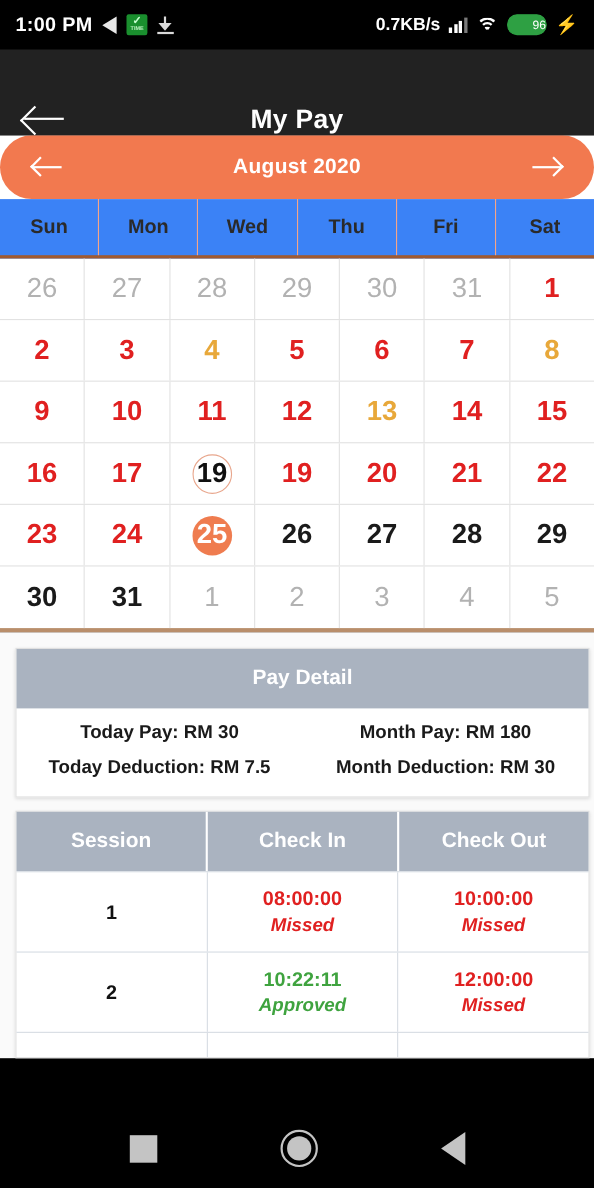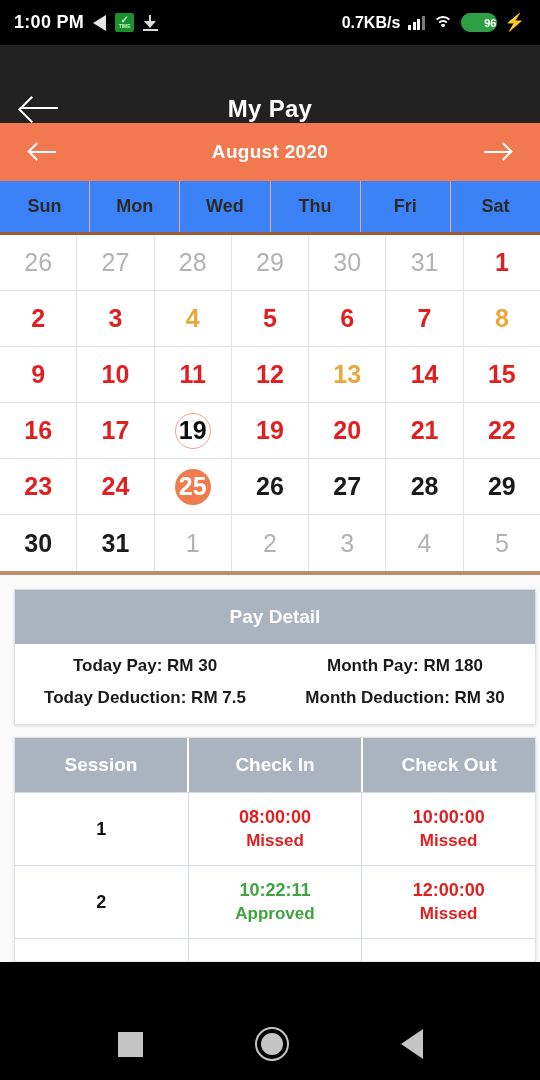--- a/index.html
+++ b/index.html
@@ -50,21 +50,21 @@
     position:absolute;left:50%;transform:translateX(-50%);
     border:2px solid #fff;border-bottom-color:transparent;
     border-left-color:transparent;border-right-color:transparent;border-radius:50%;
   }
   .ic-wifi span:nth-child(1){width:20px;height:20px;top:1px;}
   .ic-wifi span:nth-child(2){width:13px;height:13px;top:5px;}
   .ic-wifi span:nth-child(3){width:6px;height:6px;top:9px;border-top-width:3px;}
   .ic-battery{
     width:36px;height:19px;border:1.8px solid #2ea043;border-radius:9px;
     background:#2ea043;display:flex;align-items:center;justify-content:center;
-    font-size:11px;font-weight:bold;color:#fff;position:relative;padding-left:23px;
+    font-size:11px;font-weight:normal;color:#fff;position:relative;padding-left:23px;
   }
   .ic-bolt{font-size:17px;color:#fff;line-height:1;}
 
   
   .app-bar{
     height:78px;background:#222222;display:flex;align-items:flex-end;position:relative;
   }
   .back-arrow{
     position:absolute;left:22px;width:38px;height:30px;cursor:pointer;
   }
@@ -76,21 +76,21 @@
     border-left:2.4px solid #fff;border-bottom:2.4px solid #fff;
     transform:rotate(45deg);
   }
   .app-title{
     flex:1;text-align:center;color:#fff;font-size:24px;font-weight:bold;letter-spacing:.3px;
   }
 
   
   .calendar{background:#fff;border-bottom:4px solid #b98e6b;}
   .cal-head{
-    height:58px;background:#F2794F;display:flex;align-items:center;padding:0 28px;
+    height:58px;background:#F2794F;display:flex;align-items:center;padding:0 28px;border-radius:29px;
   }
   .cal-nav{
     width:34px;height:26px;position:relative;cursor:pointer;flex:0 0 auto;
   }
   .cal-nav .shaft{position:absolute;top:12px;width:26px;height:2.2px;background:#fff;}
   .cal-nav.prev .shaft{left:2px;}
   .cal-nav.next .shaft{right:2px;}
   .cal-nav .head{
     position:absolute;top:6px;width:13px;height:13px;
   }
@@ -154,21 +154,21 @@
   .tbl-head div:last-child{border-right:none;}
   .tbl-row{display:flex;border-top:1px solid #d6dce3;}
   .tbl-cell{
     flex:1;min-height:72px;display:flex;flex-direction:column;
     align-items:center;justify-content:center;
     border-right:1px solid #d6dce3;padding:8px 2px;
   }
   .tbl-cell:last-child{border-right:none;}
   .cell-session{font-size:18px;font-weight:bold;color:#111;}
   .cell-time{font-size:18px;font-weight:bold;line-height:1.35;}
-  .cell-status{font-size:17px;font-weight:bold;line-height:1.35;}
+  .cell-status{font-size:17px;font-weight:bold;font-style:italic;line-height:1.35;}
   .st-missed{color:#e02020;}
   .st-approved{color:#3fa33f;}
   .tbl-row.partial .tbl-cell{min-height:22px;}
 
   
   .nav-bar{
     position:absolute;left:0;bottom:0;width:540px;height:72px;background:#000;
     display:flex;align-items:center;justify-content:center;gap:112px;
   }
   .nav-recents{width:25px;height:25px;background:#c4c4c4;cursor:pointer;}

